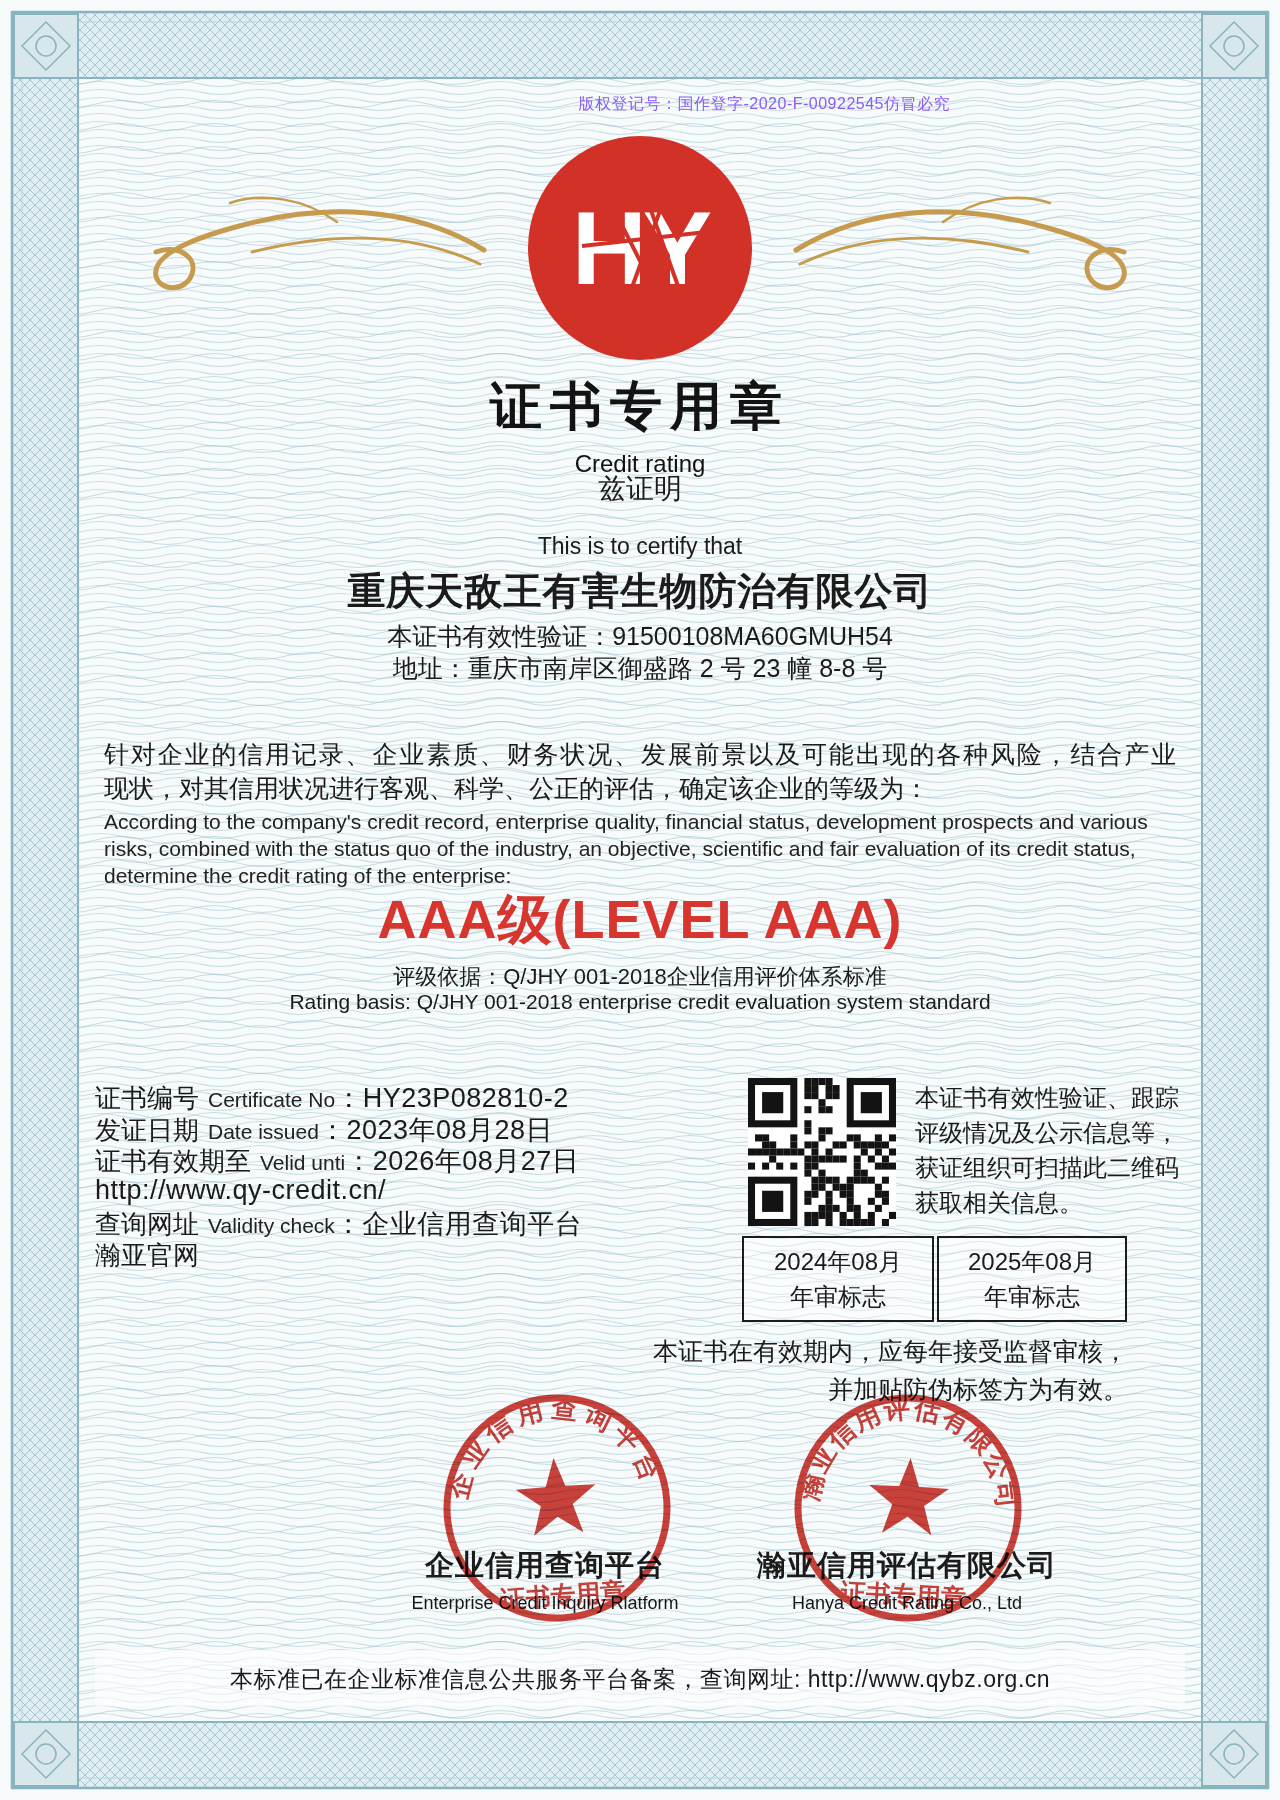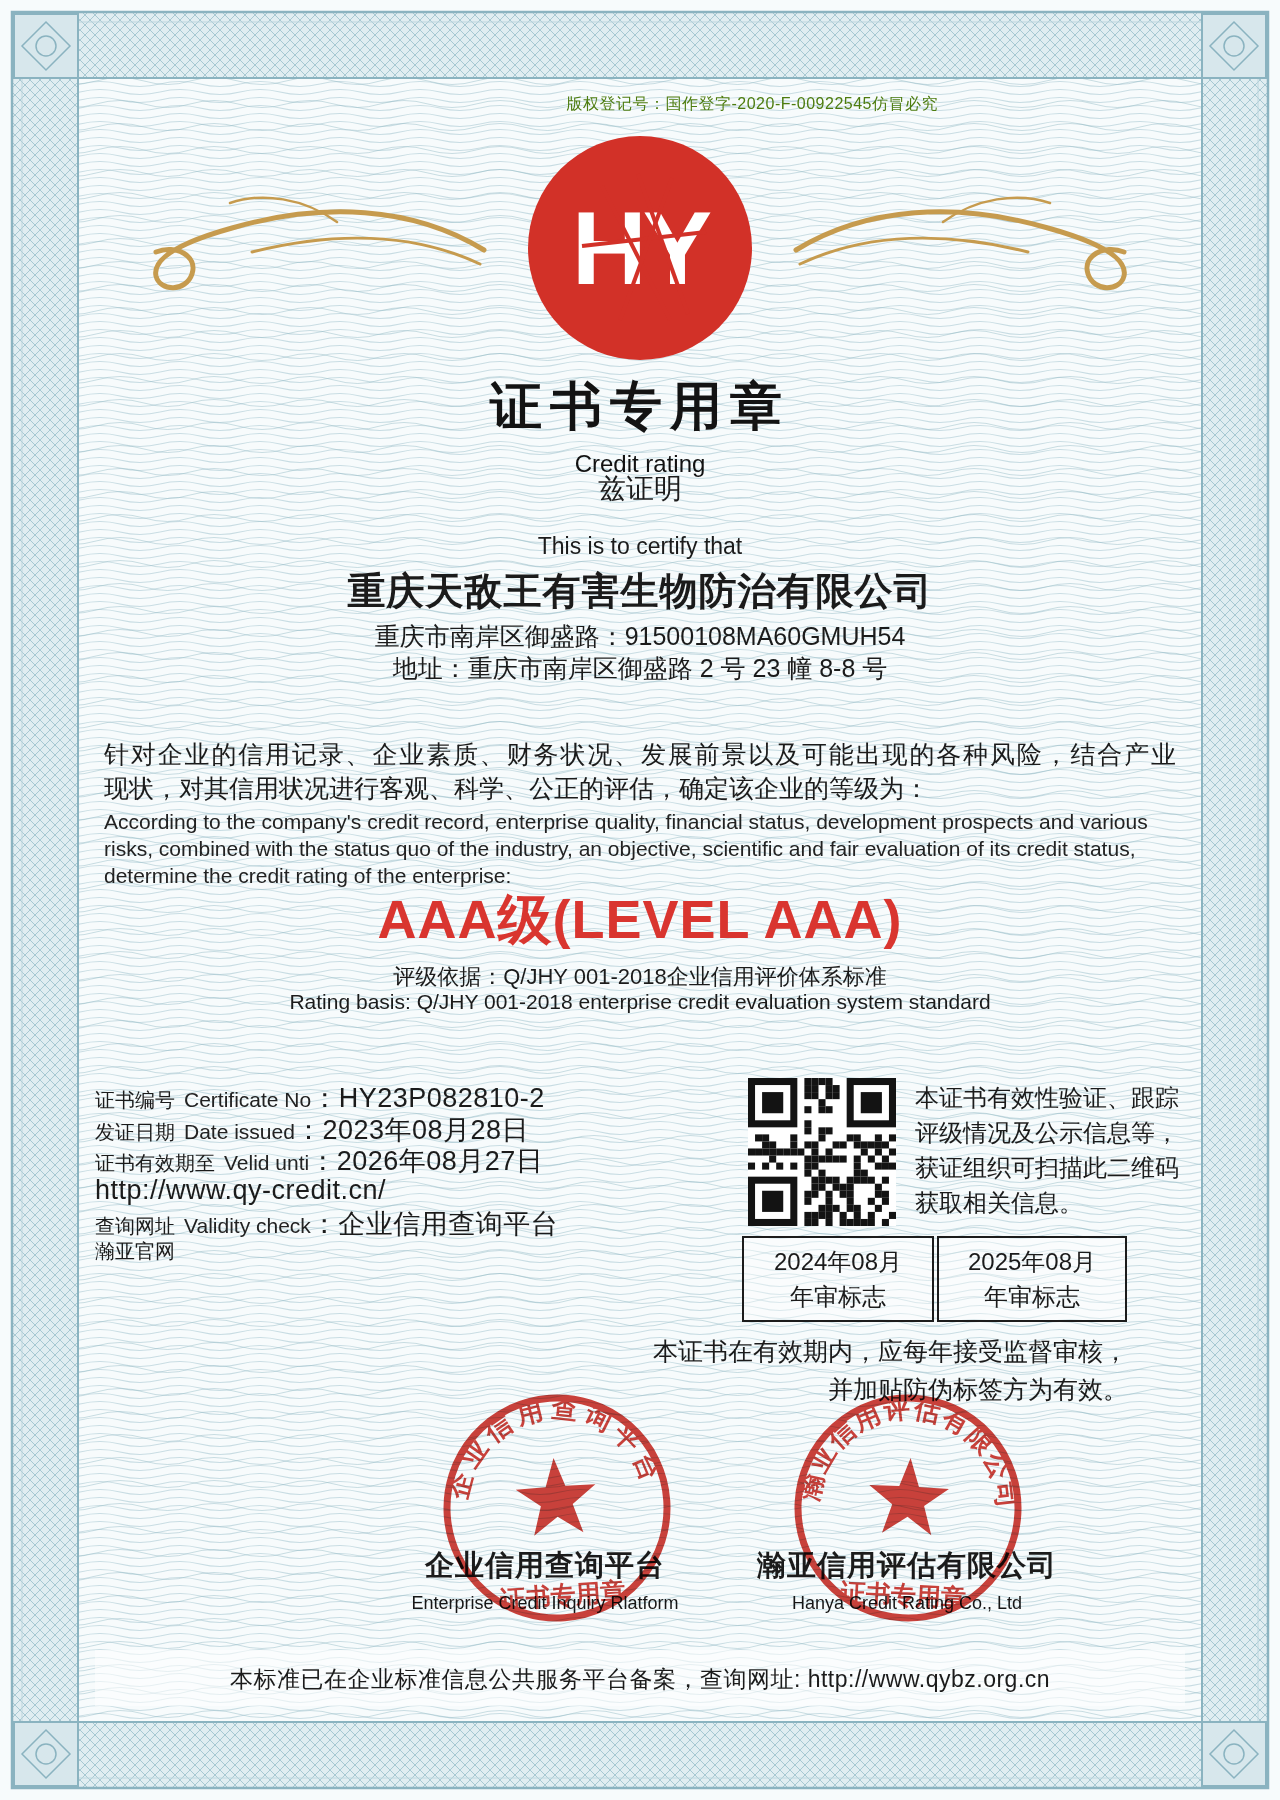--- a/index.html
+++ b/index.html
@@ -2,41 +2,41 @@
 <html><head>
 <meta charset="utf-8">
 <style>
   html,body{margin:0;padding:0;background:#ffffff;}
   .page{position:relative;width:1280px;height:1800px;background:#fdfefe;overflow:hidden;
         font-family:"Liberation Sans",sans-serif;color:#1b1b1b;}
   .abs{position:absolute;}
   .ctr{position:absolute;left:0;right:0;text-align:center;}
   .bgsvg{position:absolute;inset:0;z-index:0;}
   .z1{z-index:2;}
-  .copyright{top:94px;right:342px;font-size:16px;color:#4d7c0f;letter-spacing:.5px;}
+  .copyright{top:94px;right:330px;font-size:16px;color:#8b5cf6;letter-spacing:.5px;}
   .logo{left:520px;top:128px;}
   .flourish{top:188px;}
   .fl-left{left:112px;}
   .fl-right{left:788px;transform:scaleX(-1);}
   .title{top:372px;font-size:52px;font-weight:700;letter-spacing:8px;color:#131313;}
   .subtitle{top:450px;font-size:24px;color:#111;}
   .certify-zh{top:470px;font-size:28px;font-family:Liberation Mono, monospace;}
   .certify-en{top:533px;font-size:23px;}
   .company{top:566px;font-size:38px;font-weight:700;letter-spacing:1px;}
   .creditcode{top:620px;font-size:25px;font-weight:500;}
   .address{top:652px;font-size:25px;font-weight:500;}
   .stmt-zh1{left:104px;right:104px;top:738px;font-size:25px;text-align:justify;text-align-last:justify;}
   .stmt-zh2{left:104px;right:104px;top:772px;font-size:25px;text-align:left;}
   .stmt-en{left:104px;right:100px;top:808px;font-size:21px;line-height:27px;text-align:left;color:#222;}
   .rating{top:884px;font-size:54px;font-weight:800;color:#d9352f;letter-spacing:1px;}
   .basis-zh{top:962px;font-size:22px;font-weight:500;}
   .basis-en{top:990px;font-size:21px;}
   .details{left:95px;top:1080px;width:560px;}
   .dline{display:flex;align-items:baseline;height:31.5px;white-space:nowrap;}
-  .dzh{font-size:20px;font-weight:500;}
+  .dzh{font-size:26px;font-weight:500;}
   .den{font-size:21px;color:#222;margin-left:9px;}
   .dval{font-size:27px;letter-spacing:.5px;}
   .qr{left:748px;top:1078px;}
   .qrnote{left:915px;top:1080px;width:272px;font-size:24px;line-height:35px;text-align:left;}
   .mark{position:absolute;top:1236px;height:82px;border:2px solid #1c1c1c;display:flex;flex-direction:column;
         justify-content:center;align-items:center;font-size:24px;line-height:35px;background:rgba(255,255,255,.35);}
   .mark1{left:742px;width:188px;}
   .mark2{left:937px;width:186px;}
   .vnote{right:152px;top:1332px;text-align:right;font-size:25px;line-height:38px;}
   .issuer{position:absolute;top:1546px;text-align:center;}
@@ -111,21 +111,21 @@
       <line x1="152" y1="50" x2="100" y2="192"></line>
       <line x1="118" y1="46" x2="168" y2="186"></line>
     </g>
   </svg>
 
   <div class="ctr title z1">证书专用章</div>
   <div class="ctr subtitle z1">Credit rating</div>
   <div class="ctr certify-zh z1">兹证明</div>
   <div class="ctr certify-en z1">This is to certify that</div>
   <div class="ctr company z1">重庆天敌王有害生物防治有限公司</div>
-  <div class="ctr creditcode z1">重庆市南岸区御盛路：91500108MA60GMUH54</div>
+  <div class="ctr creditcode z1">本证书有效性验证：91500108MA60GMUH54</div>
   <div class="ctr address z1">地址：重庆市南岸区御盛路 2 号 23 幢 8-8 号</div>
 
   <div class="abs stmt-zh1 z1">针对企业的信用记录、企业素质、财务状况、发展前景以及可能出现的各种风险，结合产业</div>
   <div class="abs stmt-zh2 z1">现状，对其信用状况进行客观、科学、公正的评估，确定该企业的等级为：</div>
   <div class="abs stmt-en z1">According to the company's credit record, enterprise quality, financial status, development prospects and various risks, combined with the status quo of the industry, an objective, scientific and fair evaluation of its credit status, determine the credit rating of the enterprise:</div>
 
   <div class="ctr rating z1">AAA级(LEVEL AAA)</div>
   <div class="ctr basis-zh z1">评级依据：Q/JHY 001-2018企业信用评价体系标准</div>
   <div class="ctr basis-en z1">Rating basis: Q/JHY 001-2018 enterprise credit evaluation system standard</div>
 

